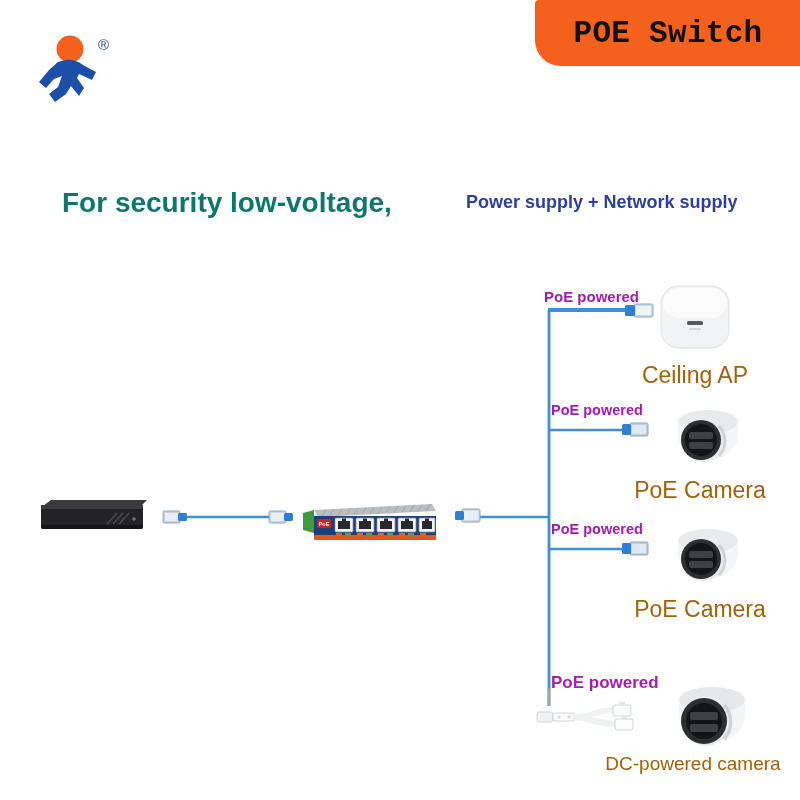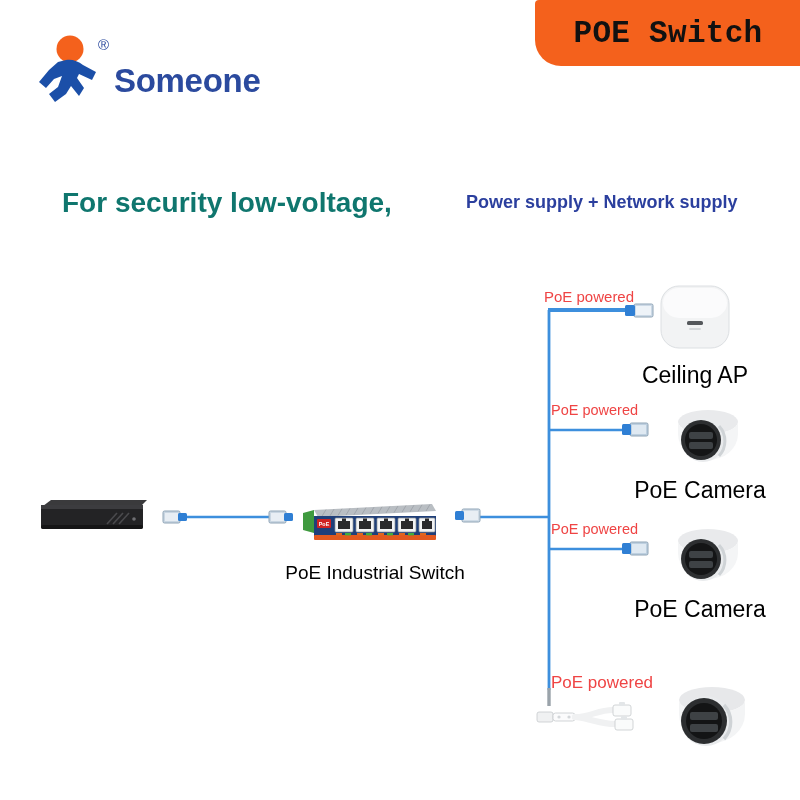--- a/index.html
+++ b/index.html
@@ -51,30 +51,30 @@
     font-size: 18px; font-weight: bold; color: #2b3f9e;
     font-family: "Liberation Sans", sans-serif;
     white-space: nowrap;
   }
 
   
   #wires { position: absolute; left: 0; top: 0; width: 800px; height: 800px; }
 
   
   .dev-label {
-    position: absolute; color: #000000;
+    position: absolute; color: #a16207;
     font-family: "Liberation Sans", sans-serif;
     white-space: nowrap; text-align: center;
   }
   .lbl-big { font-size: 23px; }
   .lbl-mid { font-size: 19px; }
   .wire-label {
-    position: absolute; font-size: 14.5px; color: #ef4444;
+    position: absolute; font-size: 14.5px; color: #a21caf;
     font-family: "Liberation Sans", sans-serif; white-space: nowrap;
-    font-weight: 400;
+    font-weight: 700;
   }
 
   
   #dvr { position: absolute; left: 33px; top: 494px; width: 118px; height: 44px; }
 
   
   #poe-switch { position: absolute; left: 300px; top: 497px; width: 140px; height: 50px; }
 
   
   #ceiling-ap { position: absolute; left: 657px; top: 283px; width: 76px; height: 70px; }
@@ -98,21 +98,20 @@
   </div>
 
   <div id="logo-block">
     <svg id="logo-mark" viewBox="0 0 78 78">
       <circle cx="34" cy="17" r="13.5" fill="#f4611c"></circle>
       <path d="M30 28 C36 27 42 29 47 33 L60 40 L56 48 L43 42 L41 46
                L48 56 L43 64 L35 54 L30 62 L19 70 L13 62 L22 55 L26 44
                L18 47 L10 56 L3 50 L13 38 L22 30 Z" fill="#1b4fa8"></path>
     </svg>
     <span id="logo-reg">®</span>
-    <span id="logo-word">Someone</span>
   </div>
 
   <div id="tagline-main">For security low-voltage,</div>
   <div id="tagline-sub">Power supply + Network supply</div>
 
   <svg id="wires" viewBox="0 0 800 800">
 
     <line x1="186" y1="517" x2="286" y2="517" stroke="#3d8fdd" stroke-width="2.6"></line>
 
     <line x1="462" y1="517" x2="550" y2="517" stroke="#3d8fdd" stroke-width="2.6"></line>
@@ -224,21 +223,20 @@
       <rect x="45" y="36" width="6" height="2.4" fill="#3fae3f"></rect>
       <rect x="57" y="36" width="6" height="2.4" fill="#e0661e"></rect>
       <rect x="66" y="36" width="6" height="2.4" fill="#3fae3f"></rect>
       <rect x="78" y="36" width="6" height="2.4" fill="#e0661e"></rect>
       <rect x="87" y="36" width="6" height="2.4" fill="#3fae3f"></rect>
       <rect x="99" y="36" width="6" height="2.4" fill="#e0661e"></rect>
       <rect x="108" y="36" width="6" height="2.4" fill="#3fae3f"></rect>
       <rect x="120" y="36" width="6" height="2.4" fill="#e0661e"></rect>
     </g>
   </svg>
-  <div class="dev-label lbl-mid" style="left:280px;top:562px;width:190px;">PoE Industrial Switch</div>
 
   <svg id="ceiling-ap" viewBox="0 0 76 70">
     <rect x="4" y="3" width="68" height="62" rx="18" fill="#f2f3f4" stroke="#dcdfe2" stroke-width="1"></rect>
     <rect x="6" y="5" width="64" height="30" rx="16" fill="#fbfbfc"></rect>
     <rect x="30" y="38" width="16" height="4" rx="1.6" fill="#55585c"></rect>
     <rect x="32" y="45" width="12" height="2" rx="1" fill="#d5d8db"></rect>
   </svg>
   <div class="dev-label lbl-big" style="left:620px;top:362px;width:150px;">Ceiling AP</div>
 
   <svg class="cam" id="cam1" viewBox="0 0 86 62">
@@ -281,19 +279,20 @@
   <svg class="cam" id="cam3" viewBox="0 0 96 70">
     <ellipse cx="52" cy="17" rx="33" ry="13" fill="#e7e8ea"></ellipse>
     <path d="M19 17 A33 13 0 0 0 85 17 L85 31 A33 29 0 0 1 19 31 Z" fill="#f3f4f5"></path>
     <circle cx="46" cy="38" r="25" fill="#e9ebed"></circle>
     <circle cx="44" cy="38" r="23" fill="#2c2e30"></circle>
     <circle cx="44" cy="38" r="18" fill="#131415"></circle>
     <rect x="30" y="29" width="28" height="8" rx="2" fill="#3e4245"></rect>
     <rect x="30" y="41" width="28" height="8" rx="2" fill="#3e4245"></rect>
     <path d="M64 22 A25 25 0 0 1 64 56" stroke="#cfd3d6" stroke-width="3.4" fill="none"></path>
   </svg>
+  <div class="dev-label lbl-mid" style="left:588px;top:753px;width:210px;">DC-powered camera</div>
 
   <div class="wire-label" style="left:544px;top:288px;font-size:15px;">PoE powered</div>
   <div class="wire-label" style="left:551px;top:402px;">PoE powered</div>
   <div class="wire-label" style="left:551px;top:521px;">PoE powered</div>
   <div class="wire-label" style="left:551px;top:673px;font-size:17px;">PoE powered</div>
 
 </div>
 
 </body></html>

